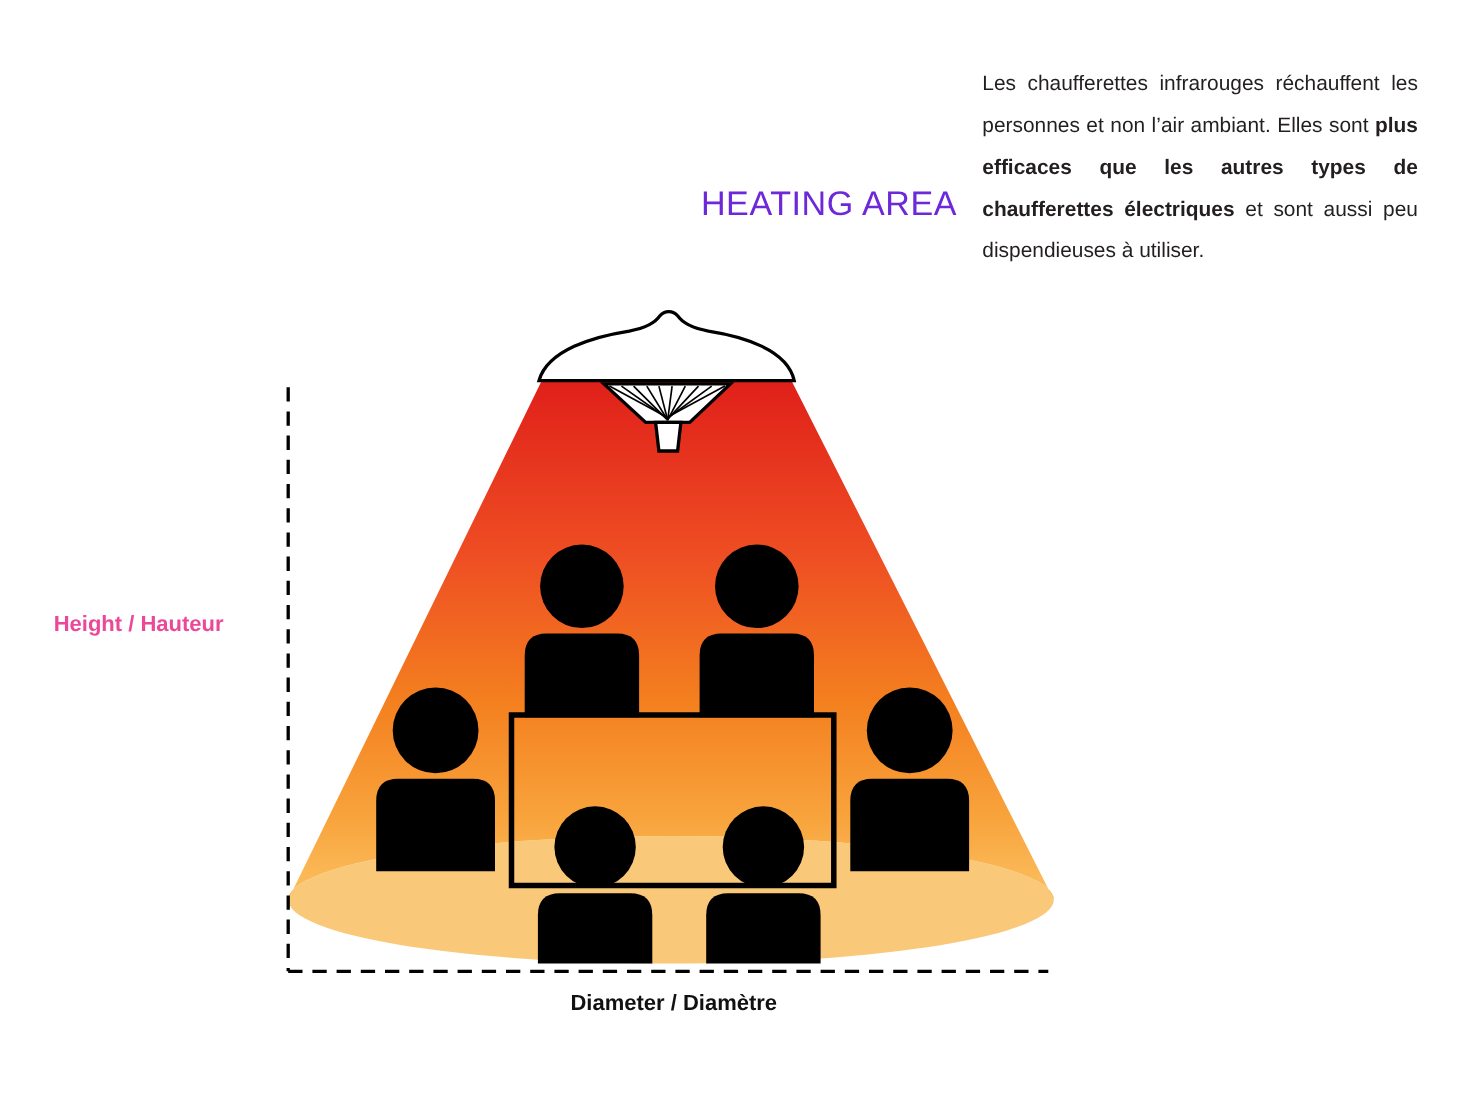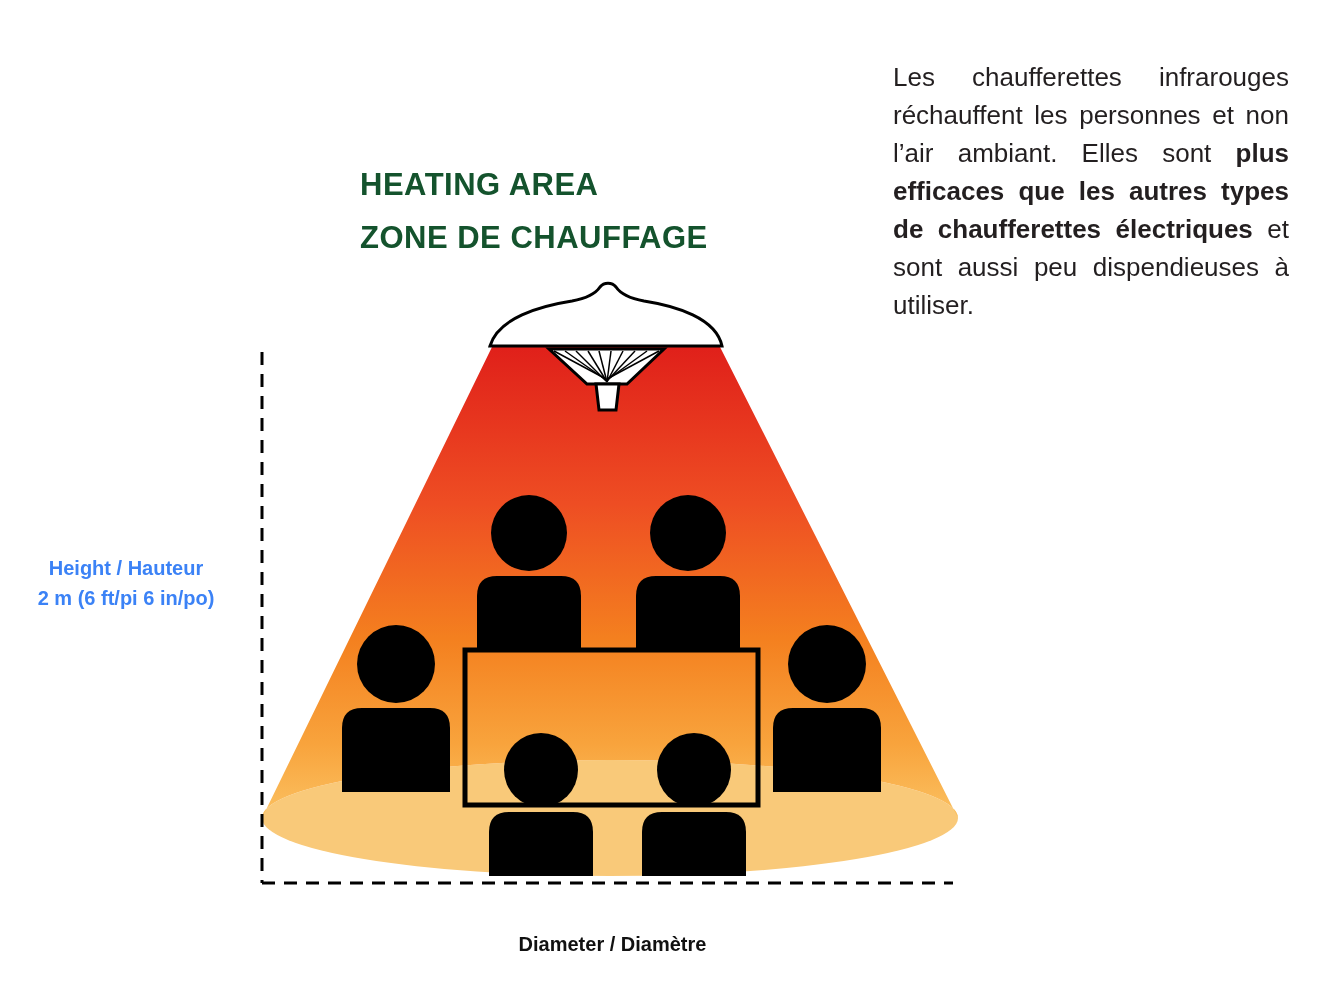--- a/index.html
+++ b/index.html
@@ -18,59 +18,59 @@
   #diagram-svg {
     position: absolute;
     left: 0;
     top: 0;
   }
   .title-block {
     position: absolute;
     left: 360px;
     top: 158px;
     width: 510px;
-    text-align: left;
-    font-weight: bold;
+    text-align: right;
+    font-weight: normal;
     font-size: 31px;
     letter-spacing: 0.5px;
-    color: #14532d;
+    color: #6d28d9;
     line-height: 53px;
   }
   .height-label {
     position: absolute;
     left: 12px;
     top: 553px;
     width: 228px;
     text-align: center;
     font-weight: bold;
     font-size: 20px;
     line-height: 30px;
-    color: #3b82f6;
+    color: #ec4899;
   }
   .diameter-label {
     position: absolute;
     left: 430px;
-    top: 928px;
+    top: 896px;
     width: 365px;
     text-align: center;
     font-weight: bold;
     font-size: 20px;
     line-height: 32px;
     color: #111;
   }
   .right-column {
     position: absolute;
     left: 893px;
     top: 58px;
     width: 396px;
     color: #231f20;
   }
   .right-column p {
     margin: 0 0 32px 0;
-    font-size: 26px;
+    font-size: 19px;
     line-height: 38px;
     text-align: justify;
   }
   .right-column strong {
     font-weight: bold;
   }
 </style>
 </head>
 <body>
 
@@ -144,26 +144,24 @@
       </g>
       <path d="M 596 384 L 619 384 L 616 410 L 599 410 Z" fill="#ffffff" stroke="#000000" stroke-width="3"></path>
     </g>
 
     <line x1="262" y1="352" x2="262" y2="883" stroke="#000000" stroke-width="3" stroke-dasharray="13 9"></line>
     <line x1="262" y1="883" x2="953" y2="883" stroke="#000000" stroke-width="3" stroke-dasharray="13 9"></line>
   </svg>
 
   <div class="title-block">
     <div>HEATING AREA</div>
-    <div>ZONE DE CHAUFFAGE</div>
   </div>
 
   <div class="height-label">
     <div>Height / Hauteur</div>
-    <div>2 m (6 ft/pi 6 in/po)</div>
   </div>
 
   <div class="diameter-label">
     <div>Diameter / Diamètre</div>
   </div>
 
   <div class="right-column">
     <p><span>Les chaufferettes infrarouges réchauffent les personnes et non l’air ambiant. Elles sont </span><strong>plus efficaces que les autres types de chaufferettes électriques</strong><span> et sont aussi peu dispendieuses à utiliser.</span></p>
   </div>
 

